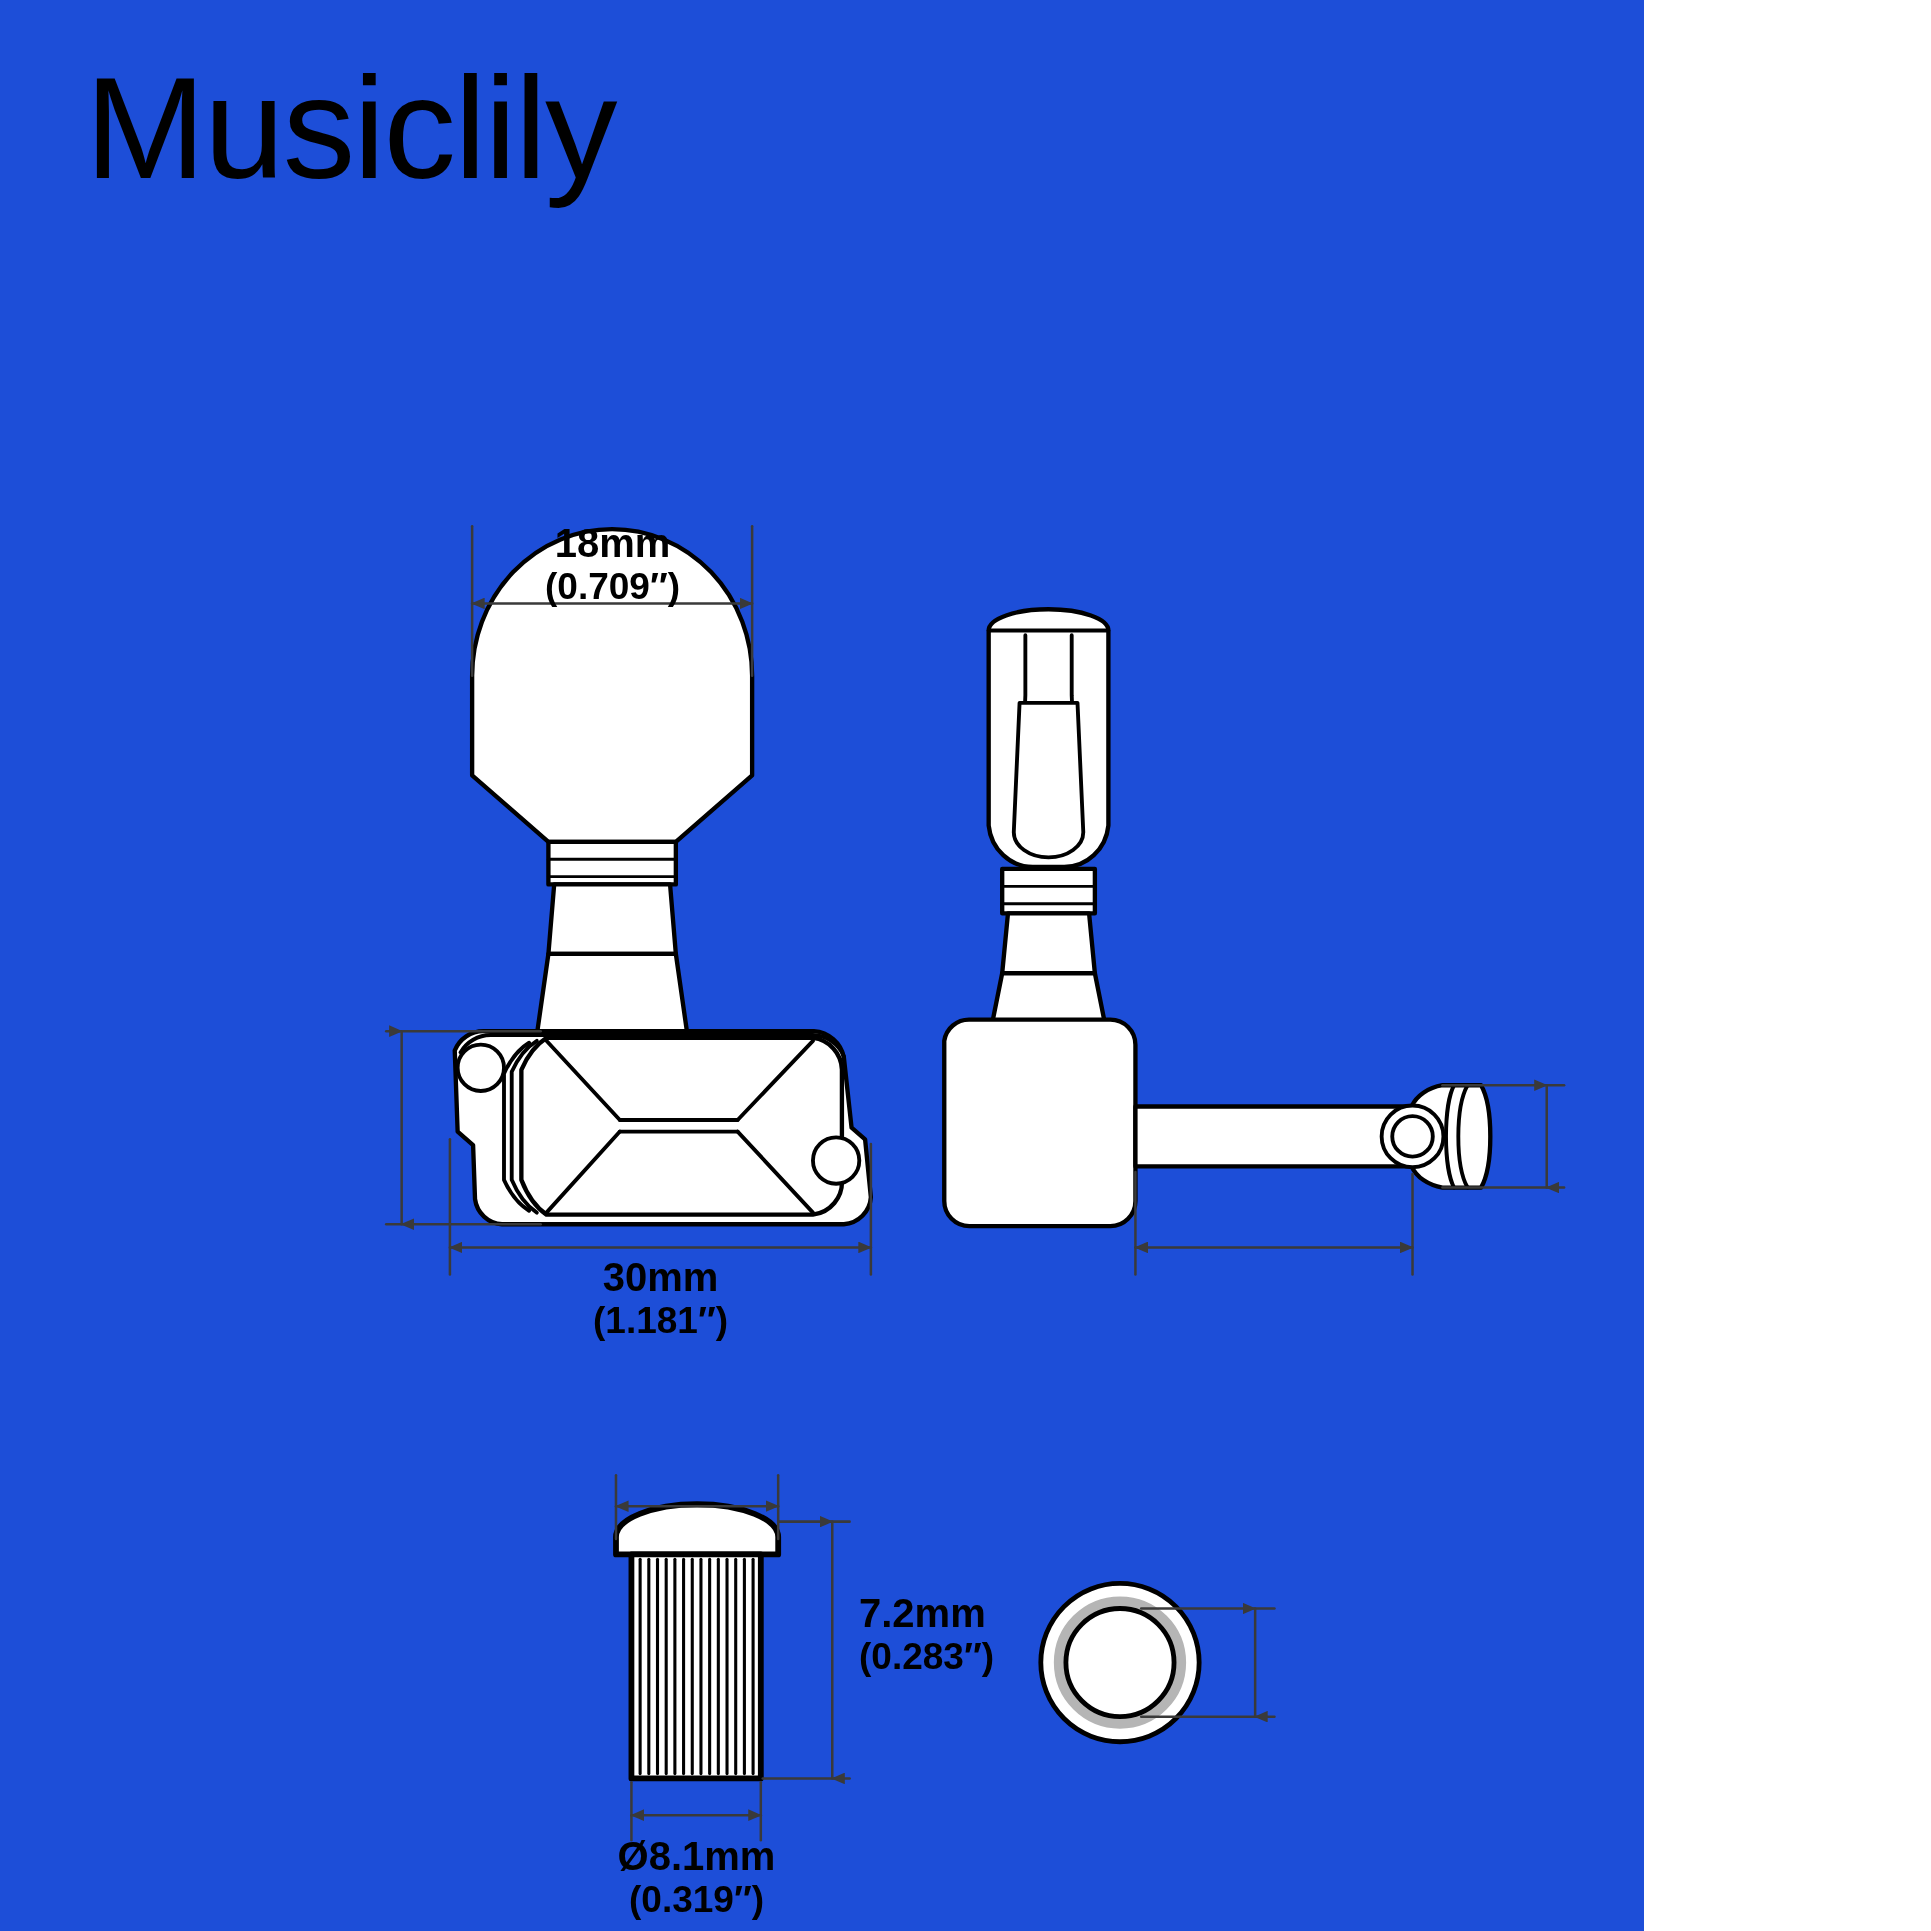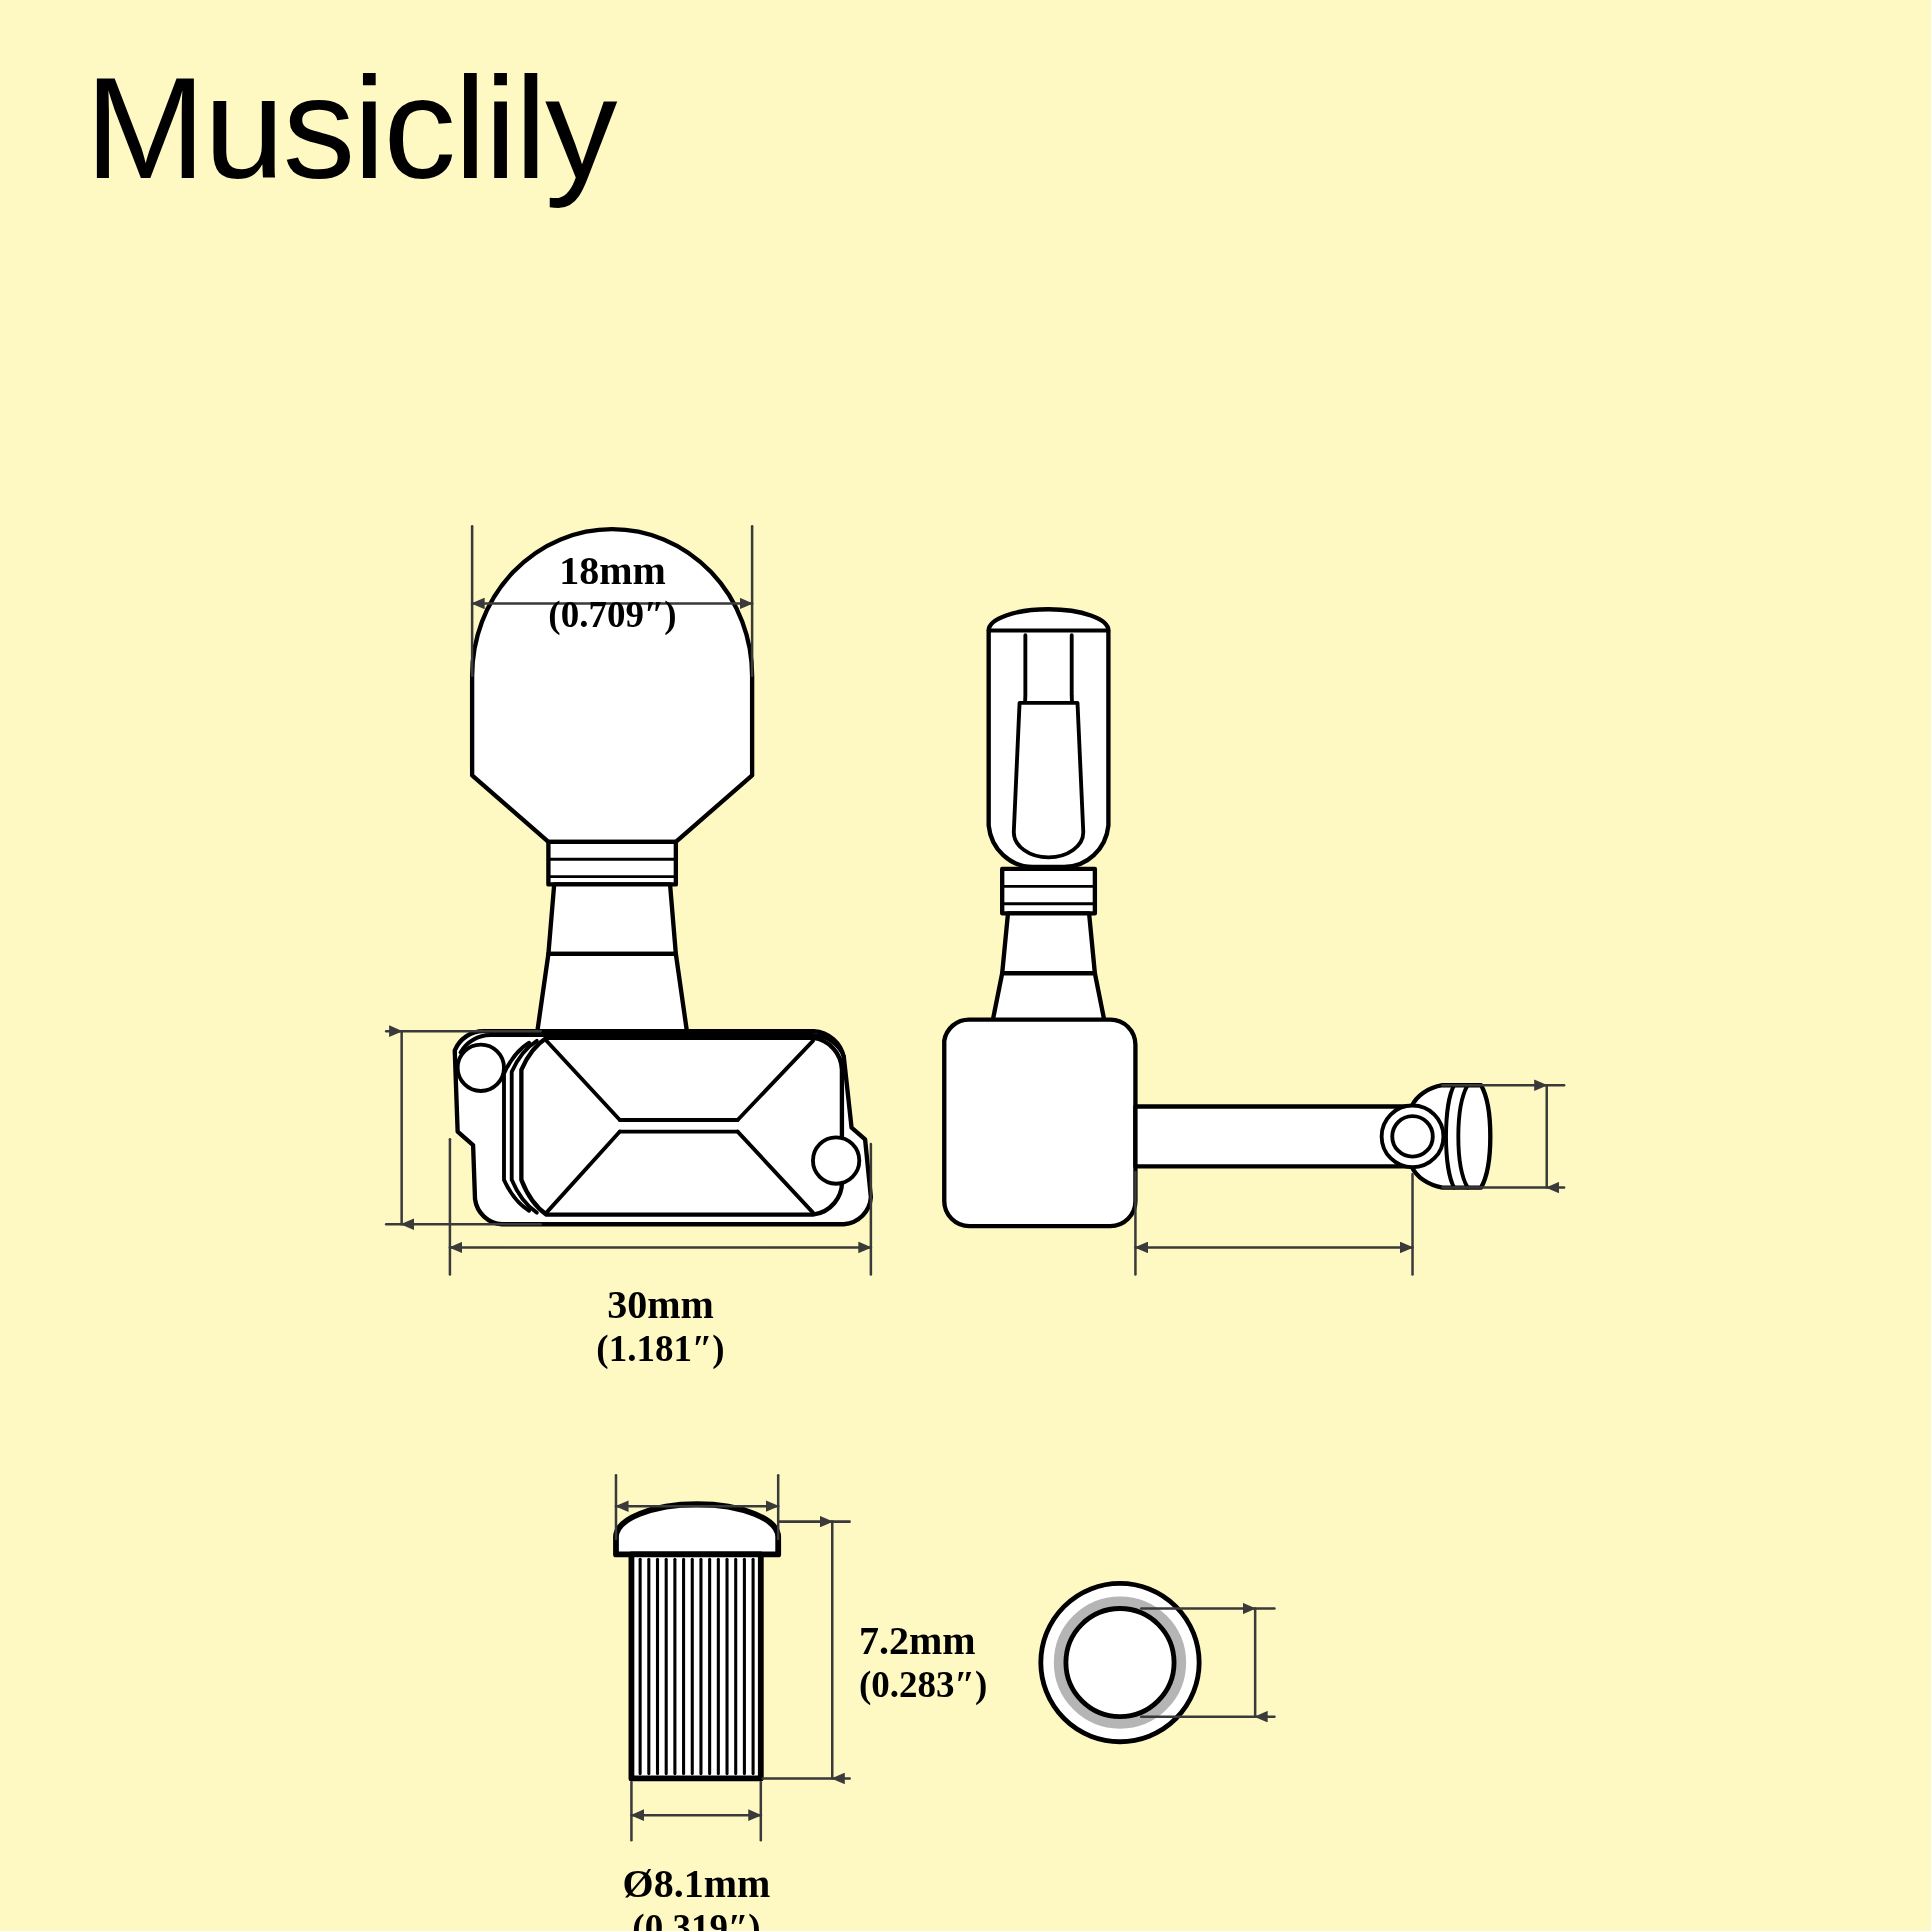--- a/index.html
+++ b/index.html
@@ -2,23 +2,23 @@
 <html><head>
 <meta charset="utf-8">
 <style>
   html, body {
     margin: 0;
     padding: 0;
     background: #ffffff;
   }
   #page {
     position: relative;
-    width: 1931px;
+    width: 1644px;
     height: 1931px;
-    background: #fef9c3;
+    background: #1d4ed8;
     font-family: "Liberation Sans", sans-serif;
     overflow: hidden;
   }
   #brand-logo {
     position: absolute;
     left: 85px;
     top: 56px;
     font-size: 145px;
     font-weight: 400;
     letter-spacing: -1.9px;
@@ -33,22 +33,21 @@
     width: 1931px;
     height: 1931px;
   }
   .dim-label {
     position: absolute;
     color: #000000;
     font-weight: bold;
     line-height: 1.12;
     text-align: center;
     white-space: nowrap;
-    font-family: Liberation Serif, serif;
-    margin-top: 28px;
+    font-family: Liberation Sans, sans-serif;
   }
   .dim-label .primary { font-size: 40px; display: block; }
   .dim-label .secondary { font-size: 37px; display: block; }
   .dim-label.left-align { text-align: left; }
 </style>
 </head>
 <body>
 
 <div id="page">
 

